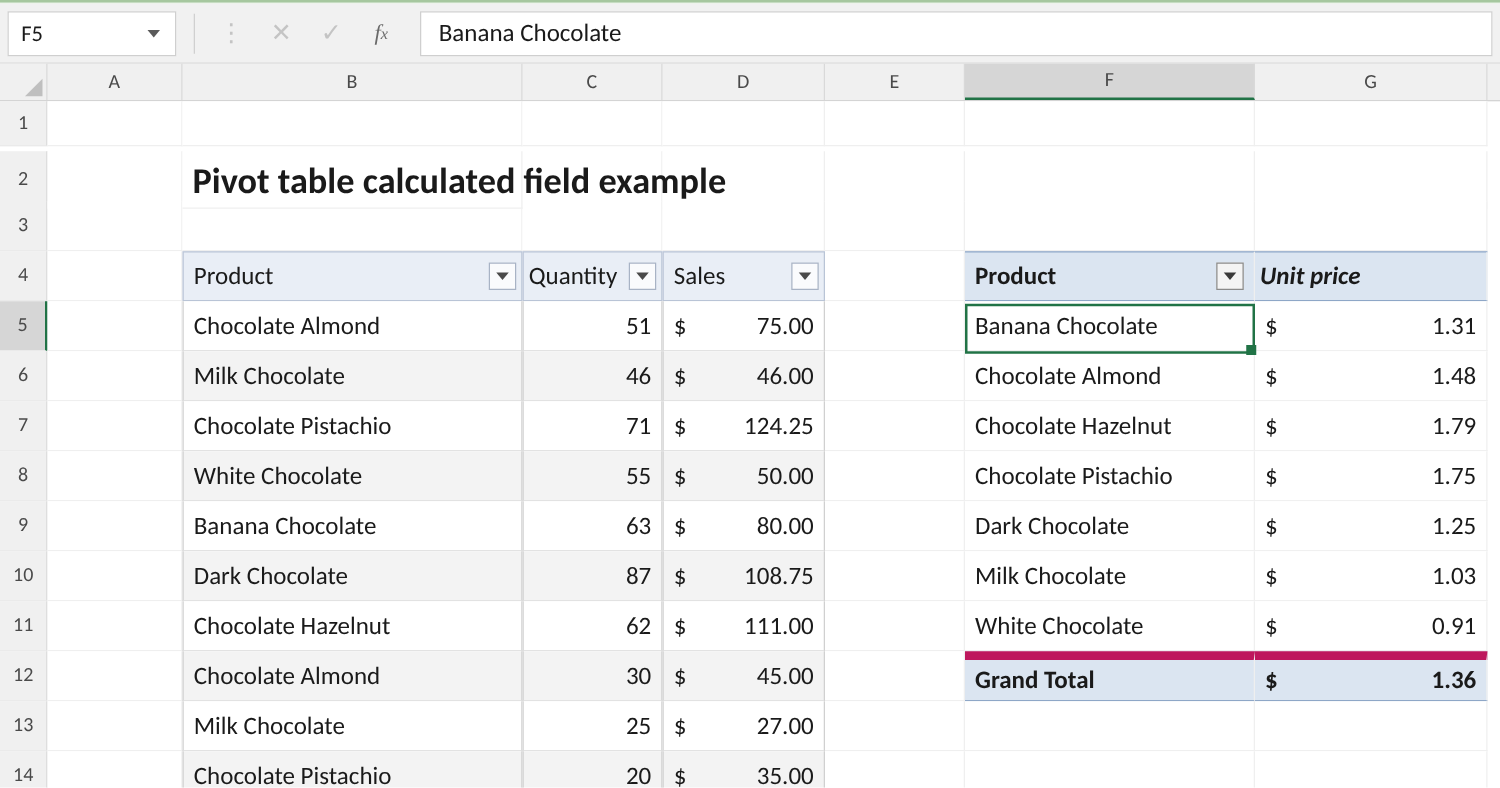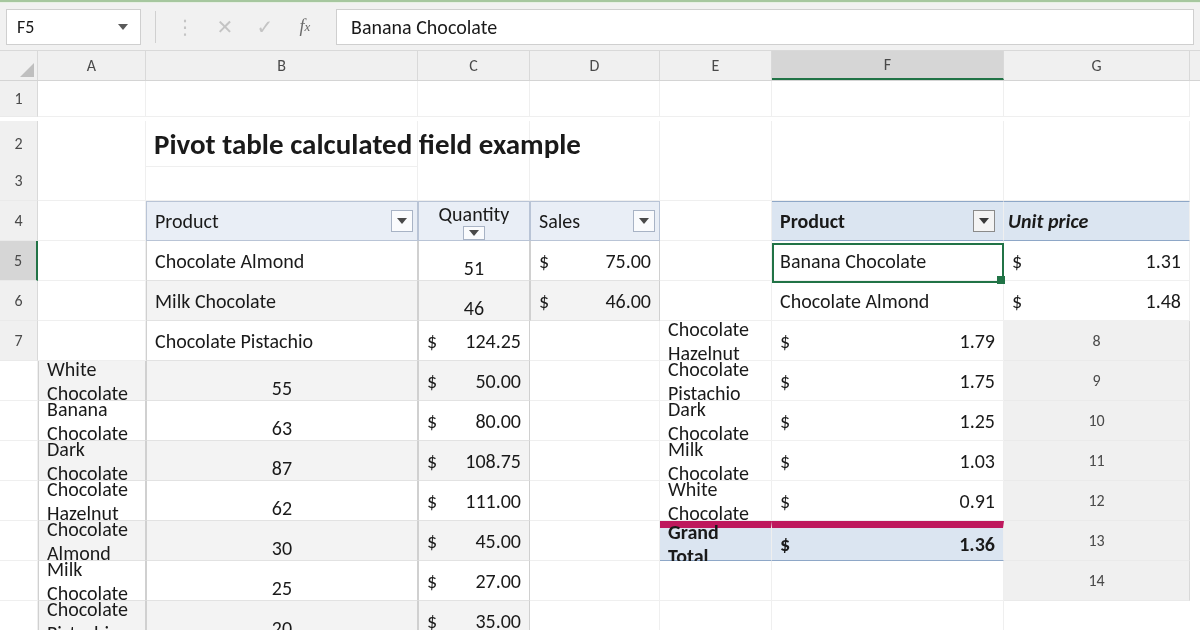--- a/index.html
+++ b/index.html
@@ -118,21 +118,21 @@
     content:""; width:0;height:0;
     border-left:5px solid transparent; border-right:5px solid transparent;
     border-top:6px solid #4a4a4a;
   }
   .tcell {
     border-left:1px solid #d0d0d0;
     border-right:1px solid #d0d0d0;
     border-bottom:1px solid #e2e2e2;
   }
   .tcell.stripe { background:#f3f3f3; }
-  .num { justify-content:flex-end;flex-direction:column; }
+  .num { justify-content:flex-end; }
   .money { justify-content:space-between; }
   .money .d { }
   .money .v { }
 
   
   .pvh {
     background:#dbe5f1;
     font-weight:700;
     border-top:1px solid #8ea7c7;
     border-bottom:1px solid #8ea7c7;
@@ -280,20 +280,21 @@
       </div>
       <div class="cell"></div>
       <div class="cell pvrow">Chocolate Almond</div>
       <div class="cell pvrow money">
         <span class="d">$</span>
         <span class="v">1.48</span>
       </div>
       <div class="rowhdr">7</div>
       <div class="cell"></div>
       <div class="cell tcell">Chocolate Pistachio</div>
+      <div class="cell tcell num">71</div>
       <div class="cell tcell money">
         <span class="d">$</span>
         <span class="v">124.25</span>
       </div>
       <div class="cell"></div>
       <div class="cell pvrow">Chocolate Hazelnut</div>
       <div class="cell pvrow money">
         <span class="d">$</span>
         <span class="v">1.79</span>
       </div>

